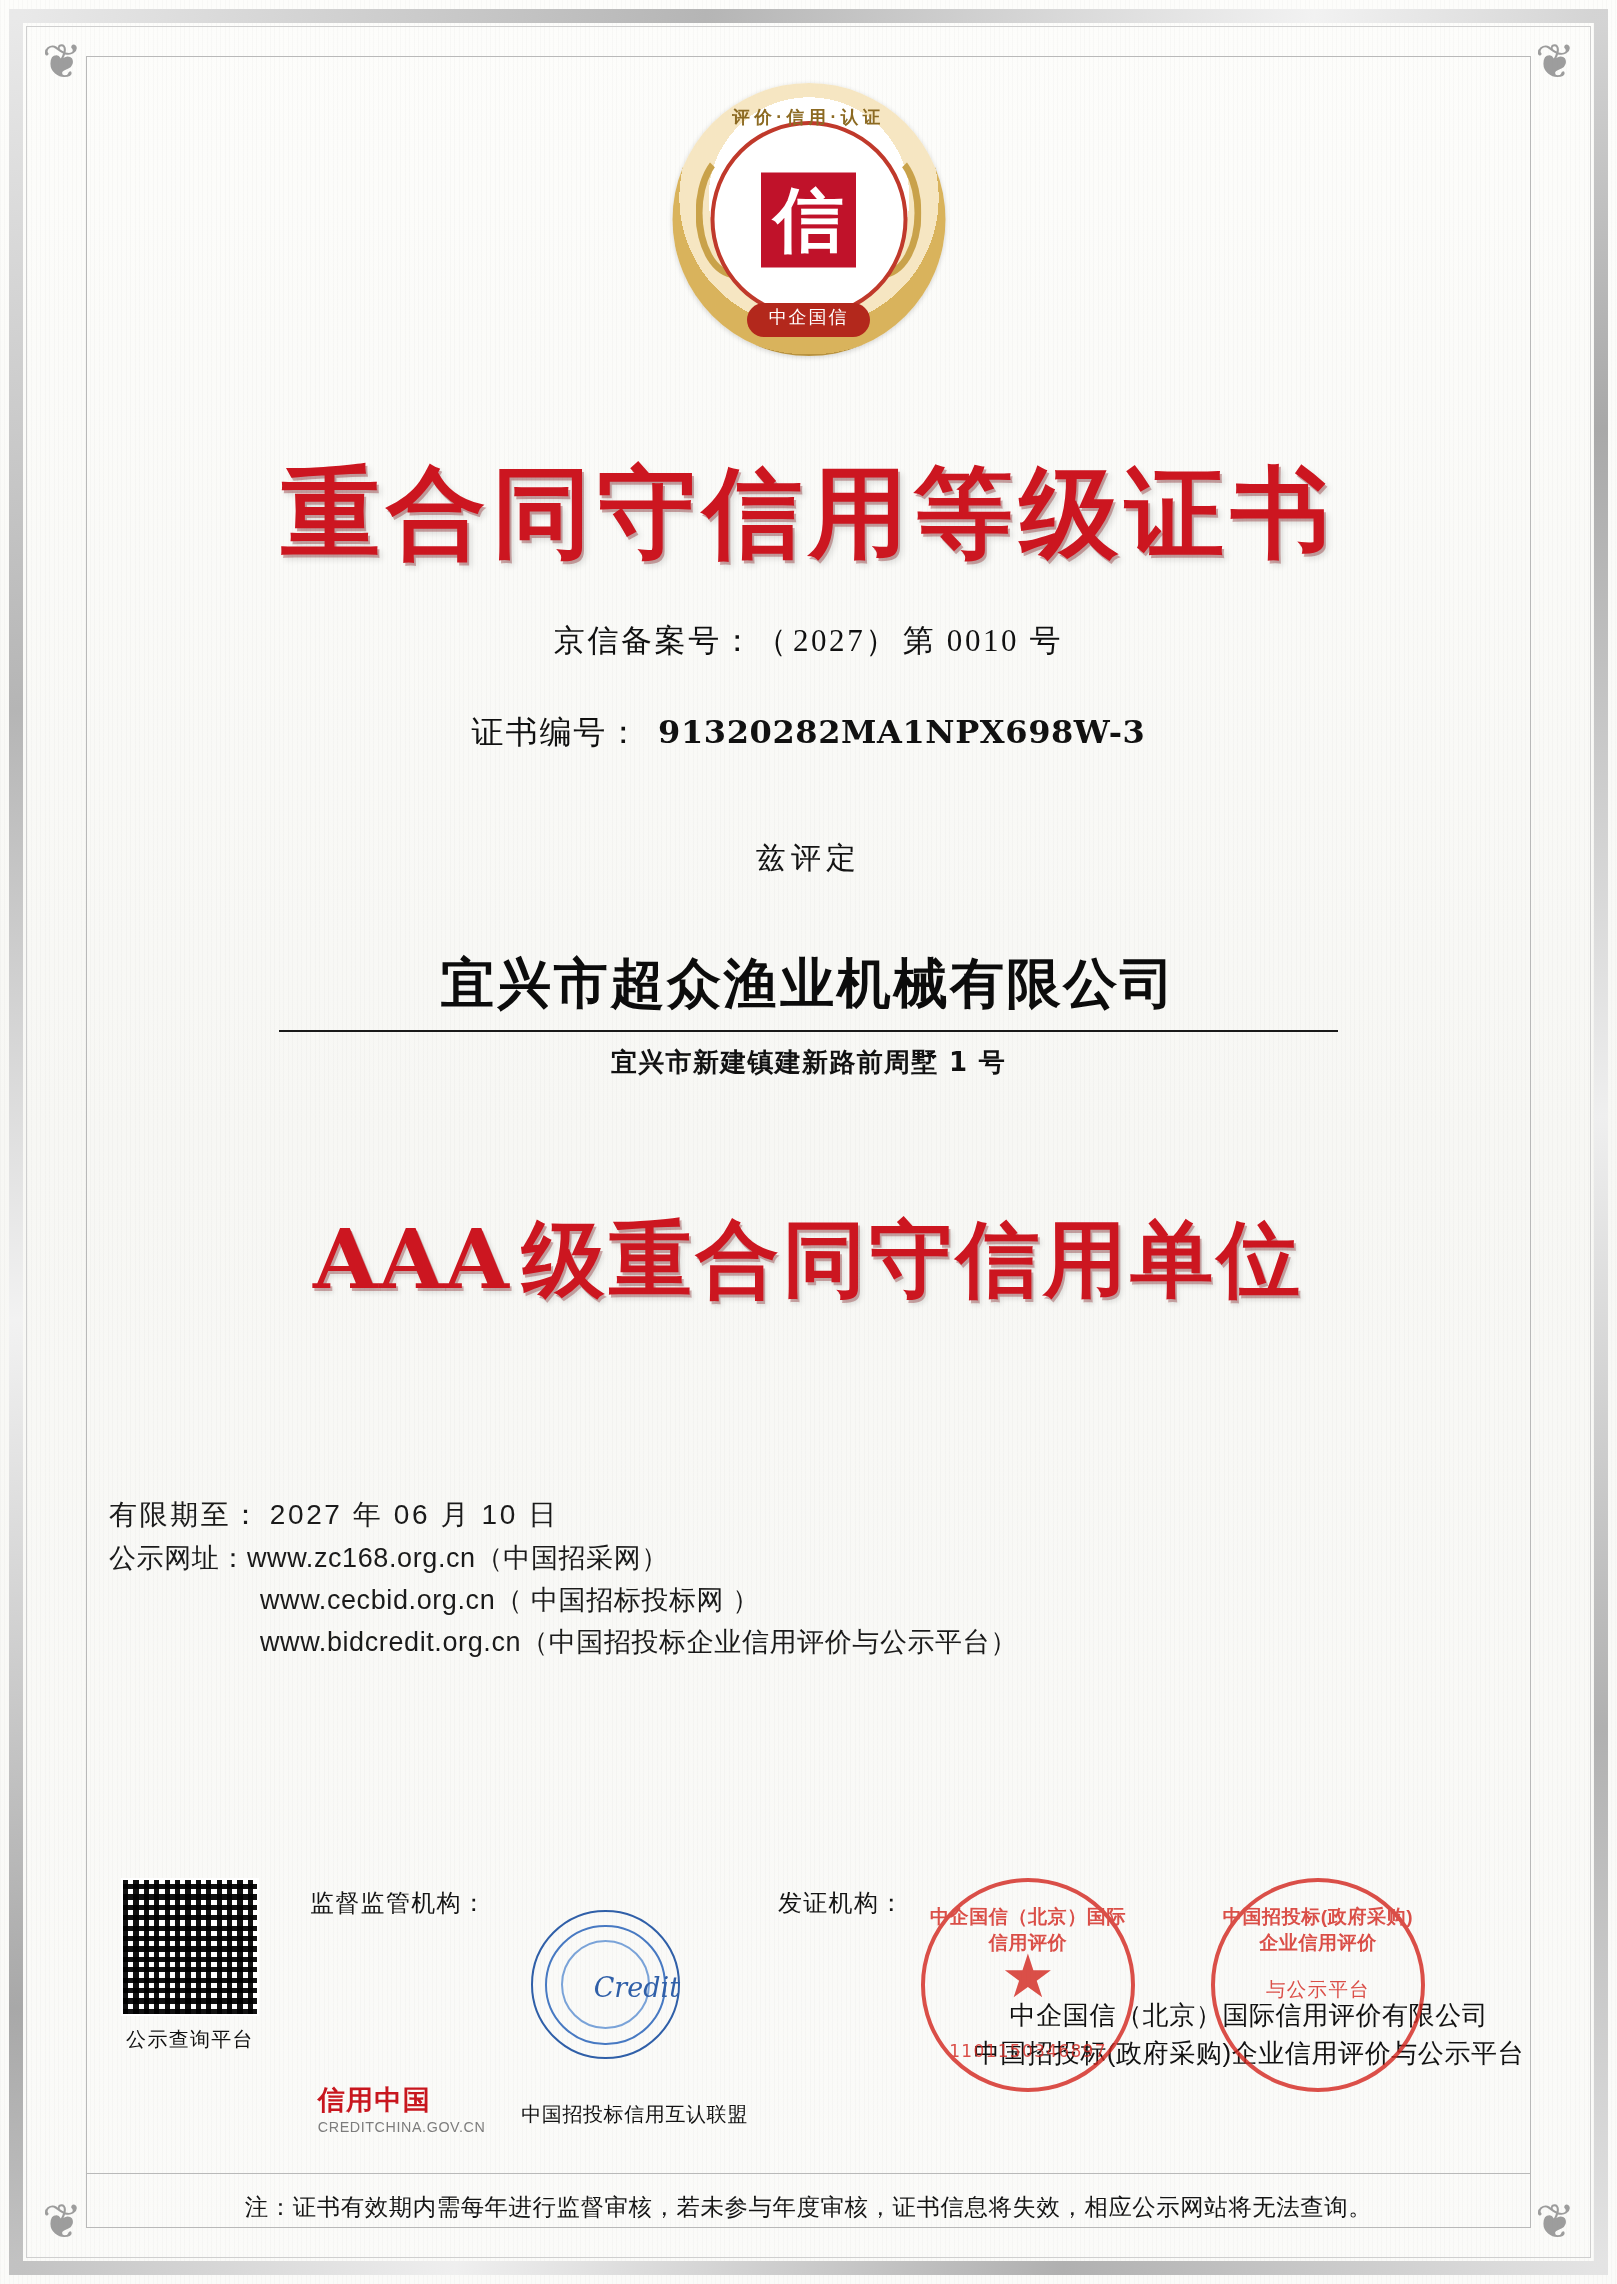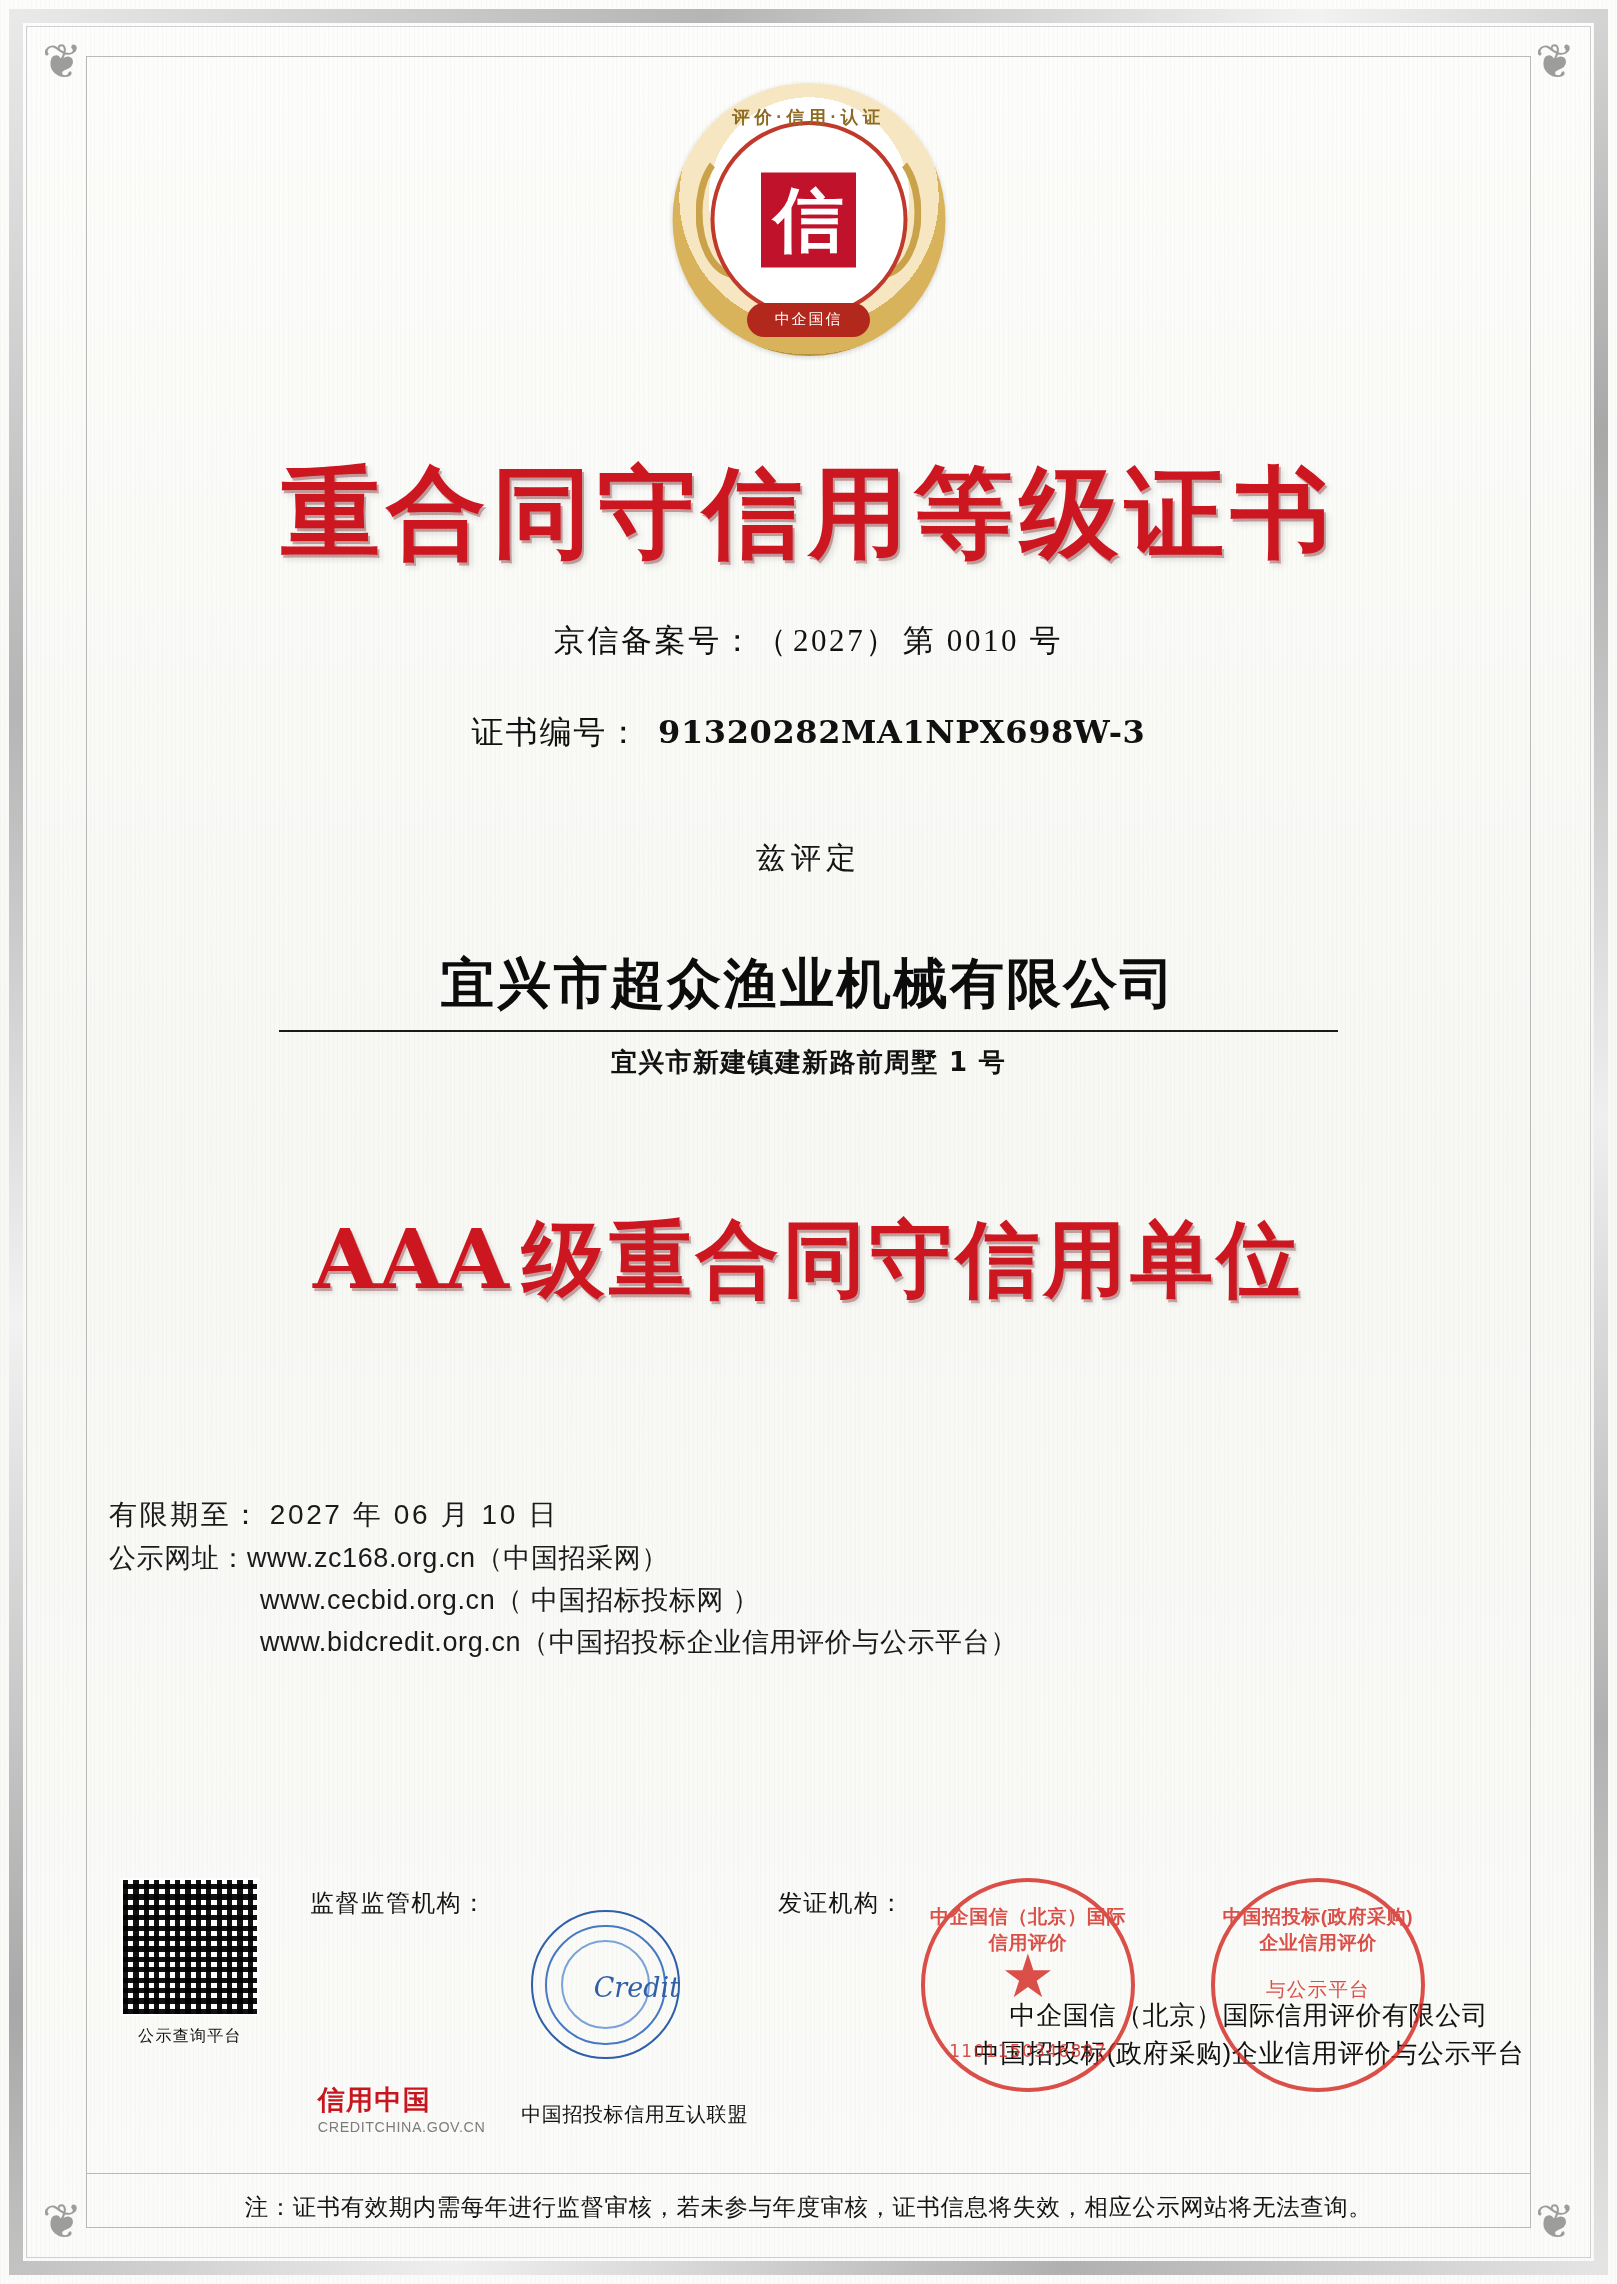--- a/index.html
+++ b/index.html
@@ -117,21 +117,21 @@
     letter-spacing: 4.5px;
     color: #8c6a22;
     font-weight: bold;
   }
   .emblem-bottom-text {
     position: absolute;
     left: 0; right: 0;
     bottom: 27px;
     text-align: center;
     font-family: "Liberation Sans", sans-serif;
-    font-size: 15px;
+    font-size: 18px;
     letter-spacing: 1.9px;
     color: #ffffff;
   }
   .emblem-bottom-band {
     position: absolute;
     left: 50%;
     transform: translateX(-50%);
     bottom: 19.5px;
     width: 123px;
     height: 34px;
@@ -300,21 +300,21 @@
     background-image:
       repeating-linear-gradient(90deg,#111 0 5.2px, #fff 5.2px 10.4px),
       repeating-linear-gradient(0deg,#111 0 5.2px, #fff 5.2px 10.4px);
     background-blend-mode: multiply;
     border: 2.6px solid #ffffff;
     box-sizing: border-box;
   }
   .qr-caption {
     margin-top: 10.4px;
     font-family: "Liberation Sans", sans-serif;
-    font-size: 16px;
+    font-size: 20px;
     letter-spacing: 1.3px;
     color: #121212;
   }
 
   
   .supervisor {
     position: absolute;
     left: 195px;
     top: 17px;
     width: 455px;

